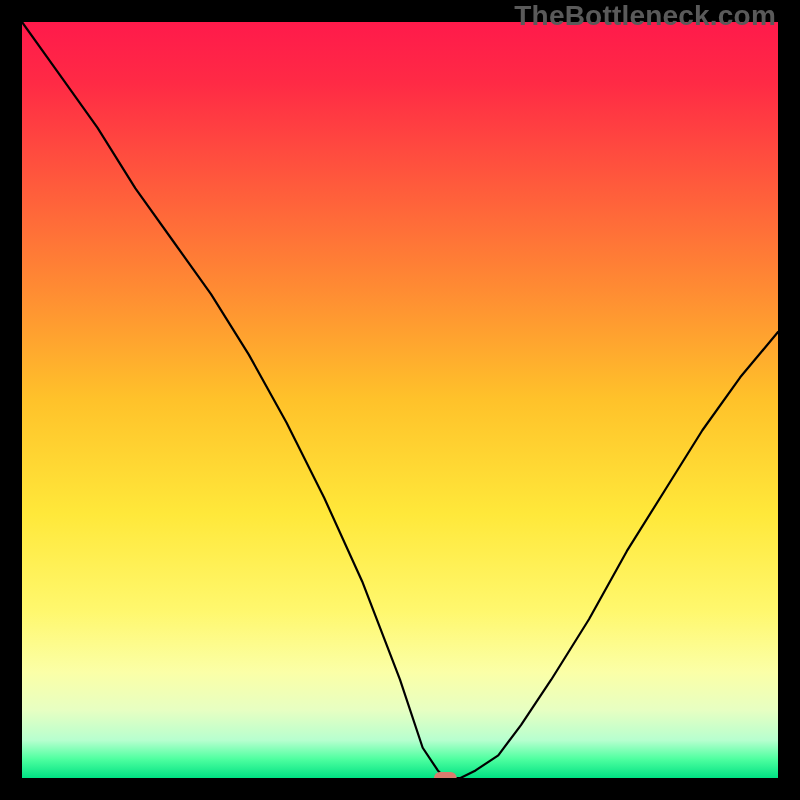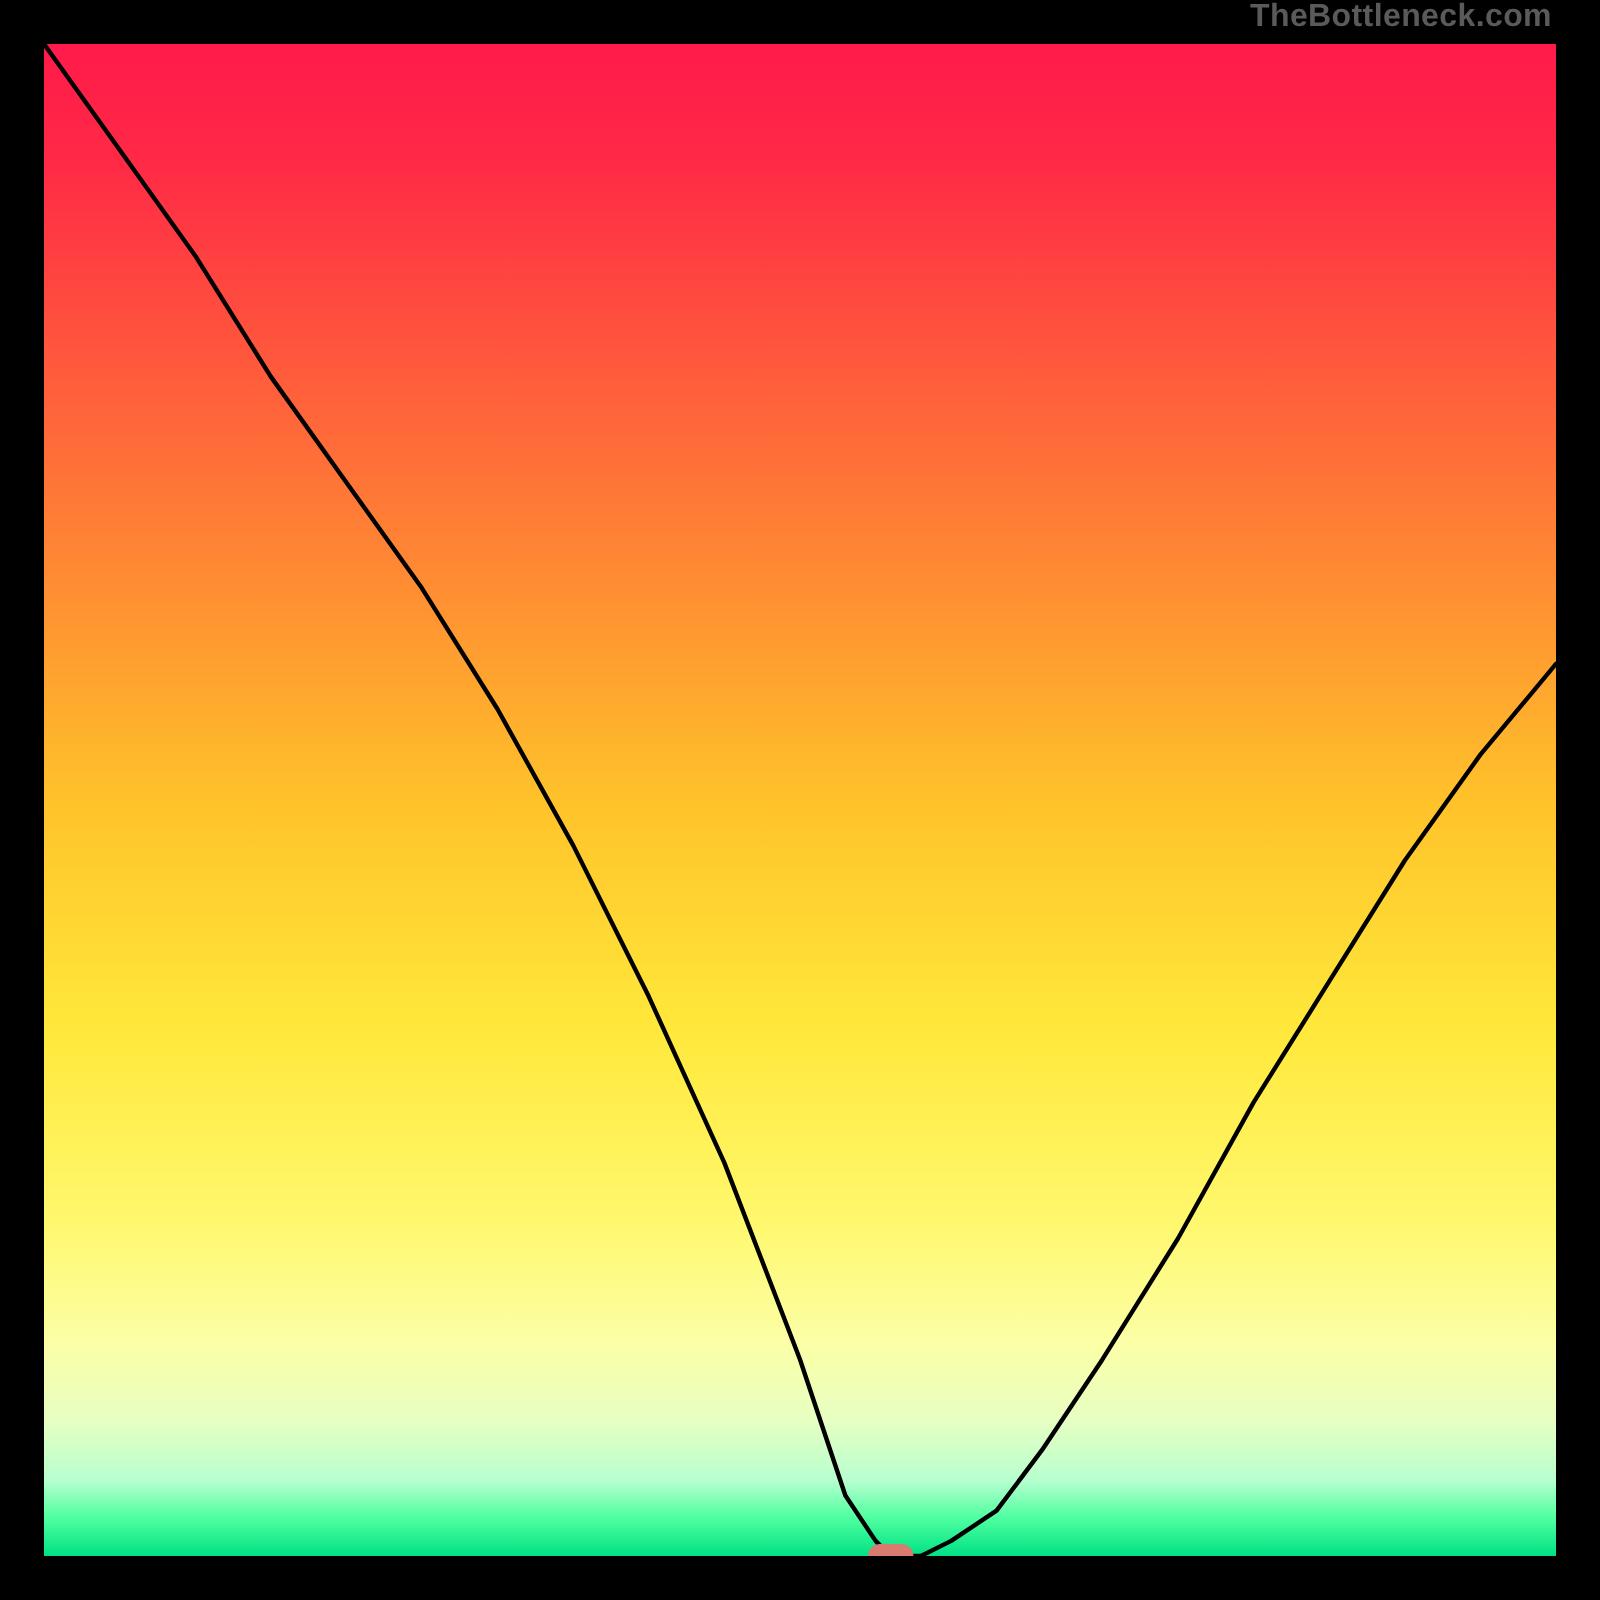--- a/index.html
+++ b/index.html
@@ -23,21 +23,21 @@
     left: 0;
     top: 0;
     width: 756px;
     height: 756px;
   }
   .watermark {
     position: absolute;
     top: 0;
     right: 24px;
     font-family: Arial, Helvetica, sans-serif;
-    font-size: 16px;
+    font-size: 28px;
     font-weight: 600;
     color: #5a5a5a;
     letter-spacing: 0.2px;
     user-select: none;
     text-align: right;
   }
 </style>
 </head>
 <body>
 

